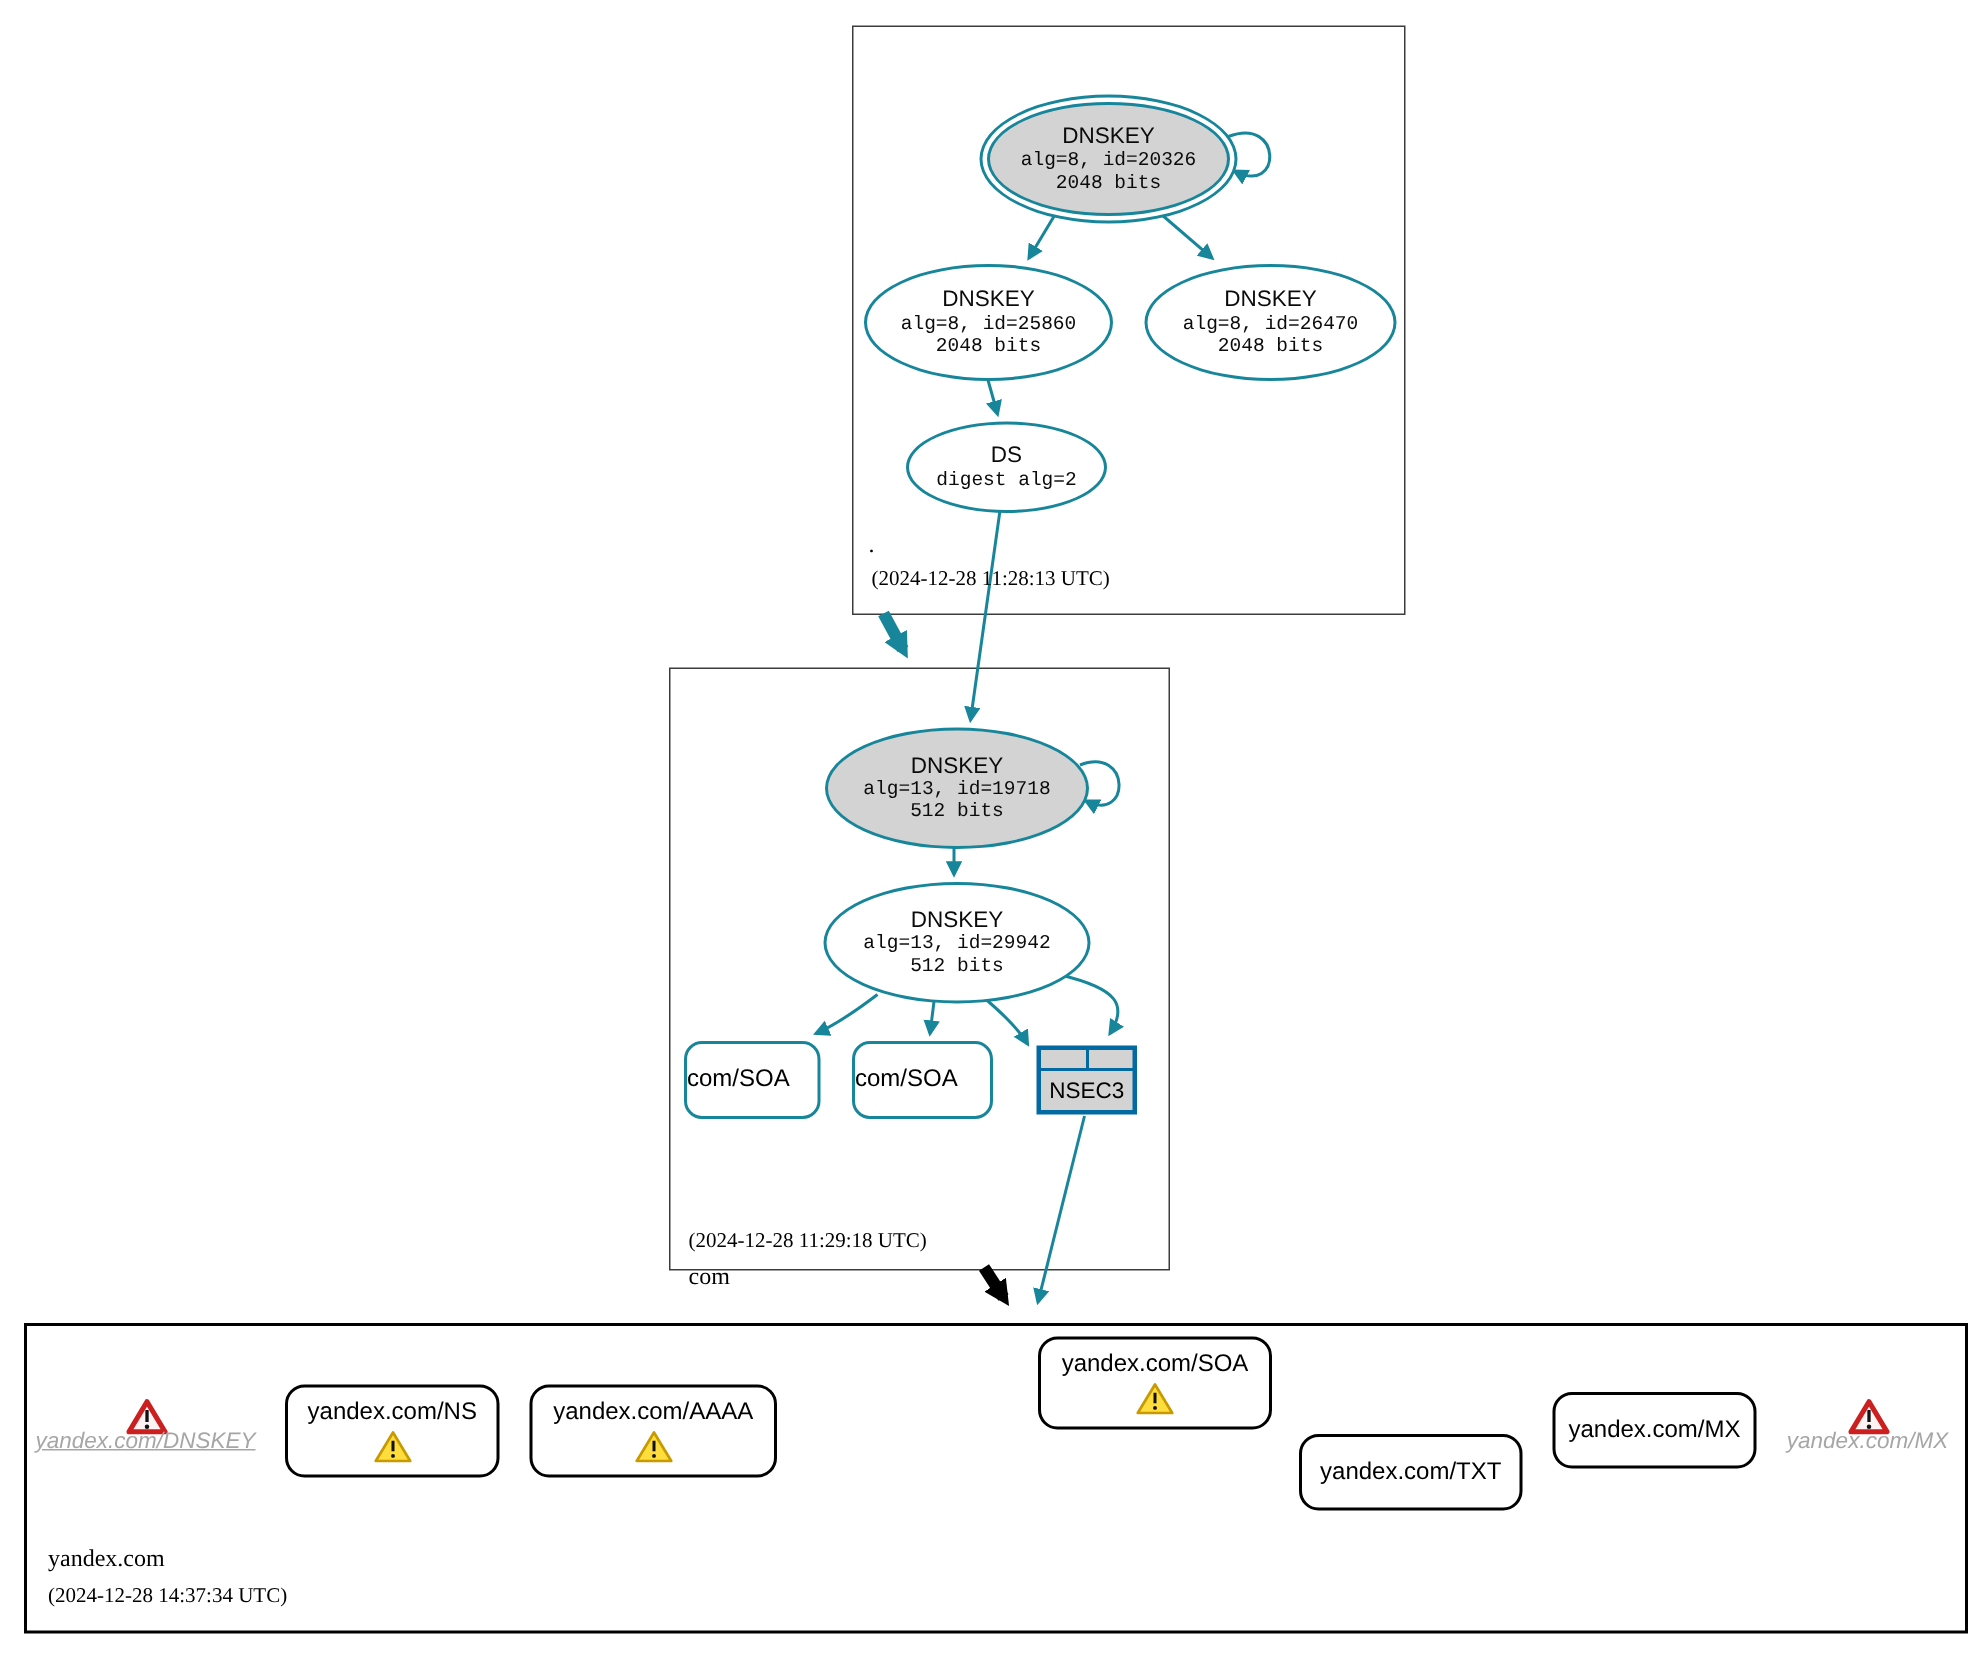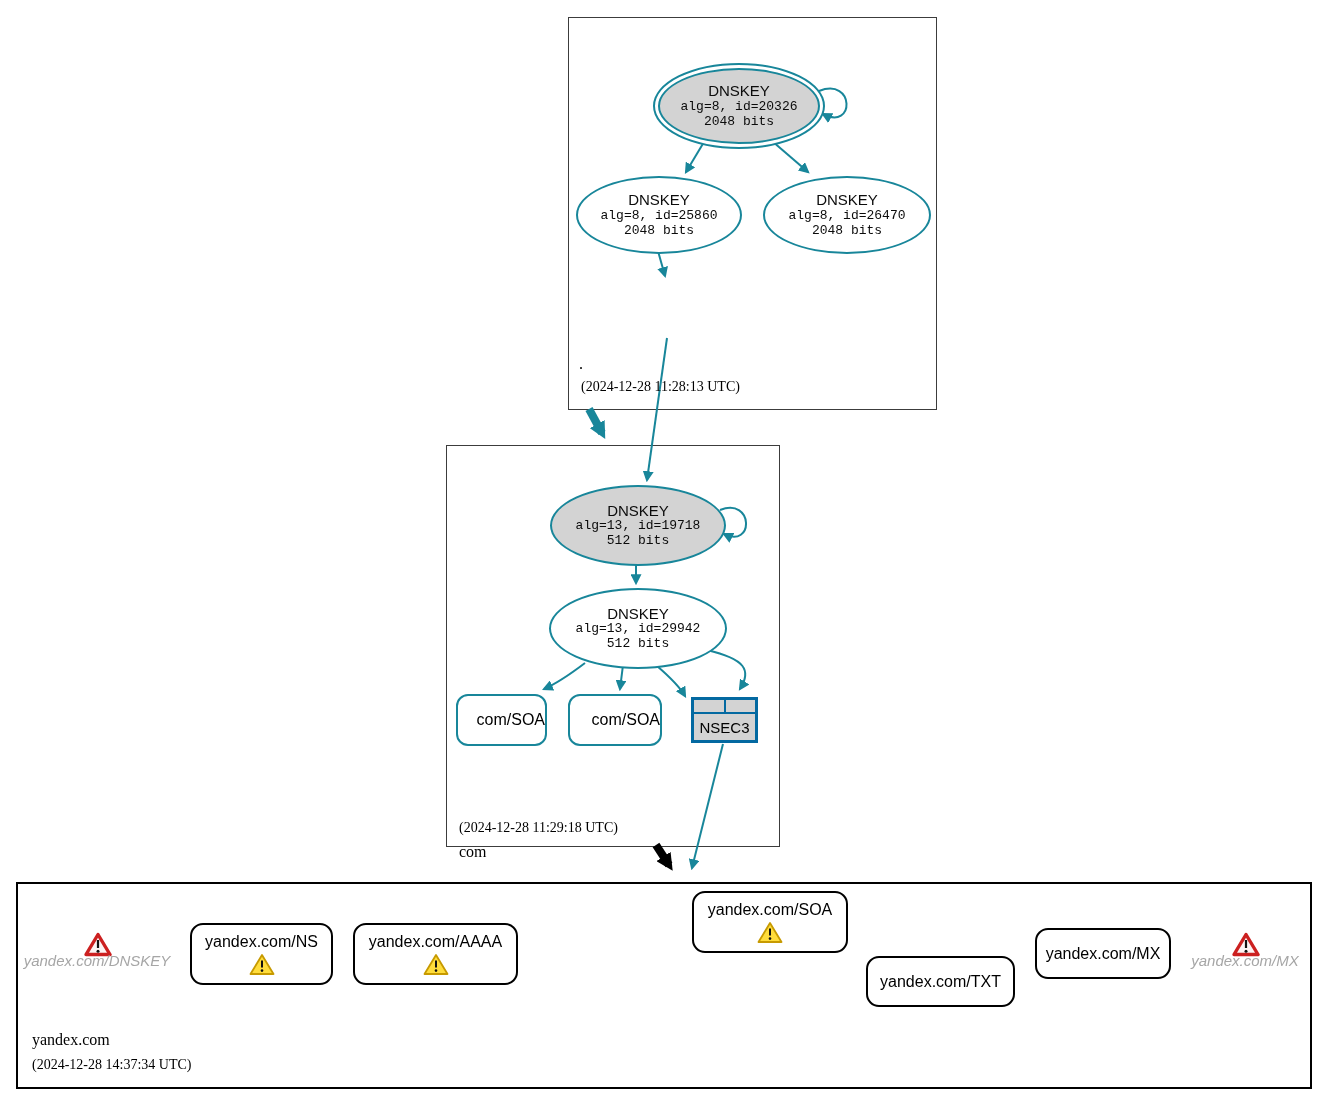--- a/index.html
+++ b/index.html
@@ -33,21 +33,21 @@
     position:absolute; left:3px; top:3px; right:3px; bottom:3px;
     border:2px solid #18869a; border-radius:50%; background:#d3d3d3;
     display:flex; flex-direction:column; align-items:center; justify-content:center;
     text-align:center; line-height:1.15;
   }
   .n-title { font-size:15px; color:#0b0b0b; }
   .n-detail { font-family:Liberation Mono, monospace; font-size:13px; color:#0b0b0b; }
 
   .rrbox {
     position:absolute; border:2px solid #18869a; border-radius:12px; background:#fff;
-    display:flex; align-items:center; justify-content:flex-end;
+    display:flex; align-items:center; justify-content:flex-start;
     font-size:16px; color:#000; white-space:nowrap;
   }
   .nsec3 {
     position:absolute; background:#0369a1; padding:3px;
     display:grid; grid-template-rows:12px 1fr; gap:2px; box-sizing:border-box;
   }
   .nsec3 .cells { display:grid; grid-template-columns:1fr 1fr; gap:2px; }
   .nsec3 .cell { background:#d3d3d3; }
   .nsec3 .nlabel {
     background:#d3d3d3; display:flex; align-items:center; justify-content:center;
@@ -117,20 +117,24 @@
     <span class="n-detail">alg=8, id=25860</span>
     <span class="n-detail">2048 bits</span>
   </div>
 
   <div class="ellipse" style="left:763px; top:176px; width:164px; height:74px;">
     <span class="n-title">DNSKEY</span>
     <span class="n-detail">alg=8, id=26470</span>
     <span class="n-detail">2048 bits</span>
   </div>
 
+  <div class="ellipse" style="left:604px; top:281px; width:130px; height:57px;">
+    <span class="n-title">DS</span>
+    <span class="n-detail">digest alg=2</span>
+  </div>
 
   <div class="zone-label" style="left:579px; top:355px;">.</div>
   <div class="zone-ts" style="left:581px; top:379px;">(2024-12-28 11:28:13 UTC)</div>
 
   <div class="ellipse gray" style="left:550px; top:485px; width:172px; height:77px;">
     <span class="n-title">DNSKEY</span>
     <span class="n-detail">alg=13, id=19718</span>
     <span class="n-detail">512 bits</span>
   </div>
 
@@ -156,21 +160,21 @@
   </div>
 
   <div class="zone-label" style="left:459px; top:795px;margin-top:48px;">com</div>
   <div class="zone-ts" style="left:459px; top:820px;">(2024-12-28 11:29:18 UTC)</div>
 
   <svg class="tri" width="28" height="25" viewBox="0 0 28 25" style="left:84px; top:932px;">
     <path d="M14 2.5 L26 22.5 L2 22.5 Z" fill="#fdf3f3" stroke="#cc2020" stroke-width="3.4" stroke-linejoin="round"></path>
     <rect x="12.9" y="8" width="2.2" height="8" fill="#111"></rect>
     <circle cx="14" cy="19.2" r="1.5" fill="#111"></circle>
   </svg>
-  <div class="ghost-label" style="left:17px; top:952px; width:160px;">yandex.com/DNSKEY</div>
+  <div class="ghost-label" style="left:17px; top:952px; width:160px;text-decoration:underline;">yandex.com/DNSKEY</div>
 
   <div class="ybox" style="left:190px; top:923px; width:139px; height:58px;">
     <span>yandex.com/NS</span>
     <svg width="26" height="23" viewBox="0 0 26 23">
       <path d="M13 2 L24.5 21 L1.5 21 Z" fill="#ffdd3c" stroke="#c79a00" stroke-width="1.8" stroke-linejoin="round"></path>
       <rect x="12" y="7.5" width="2" height="7" fill="#111"></rect>
       <circle cx="13" cy="17.6" r="1.3" fill="#111"></circle>
     </svg>
   </div>
 

